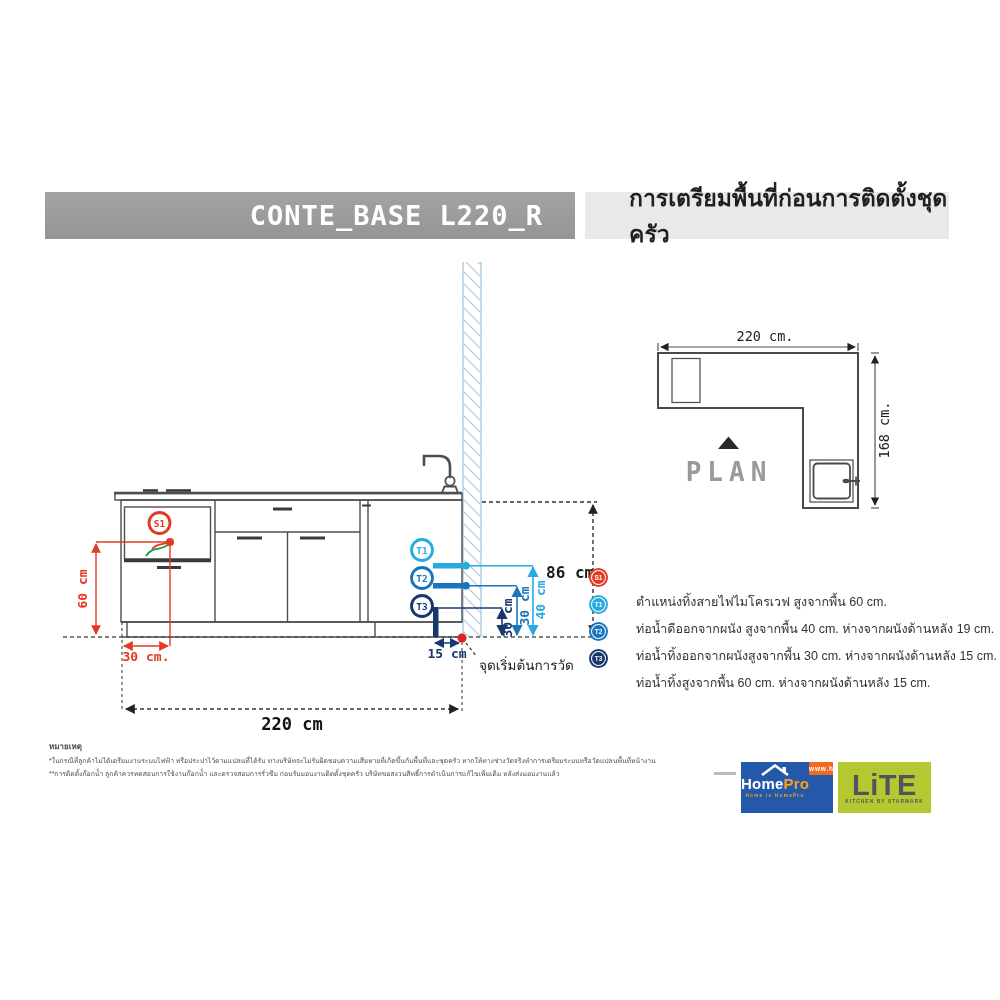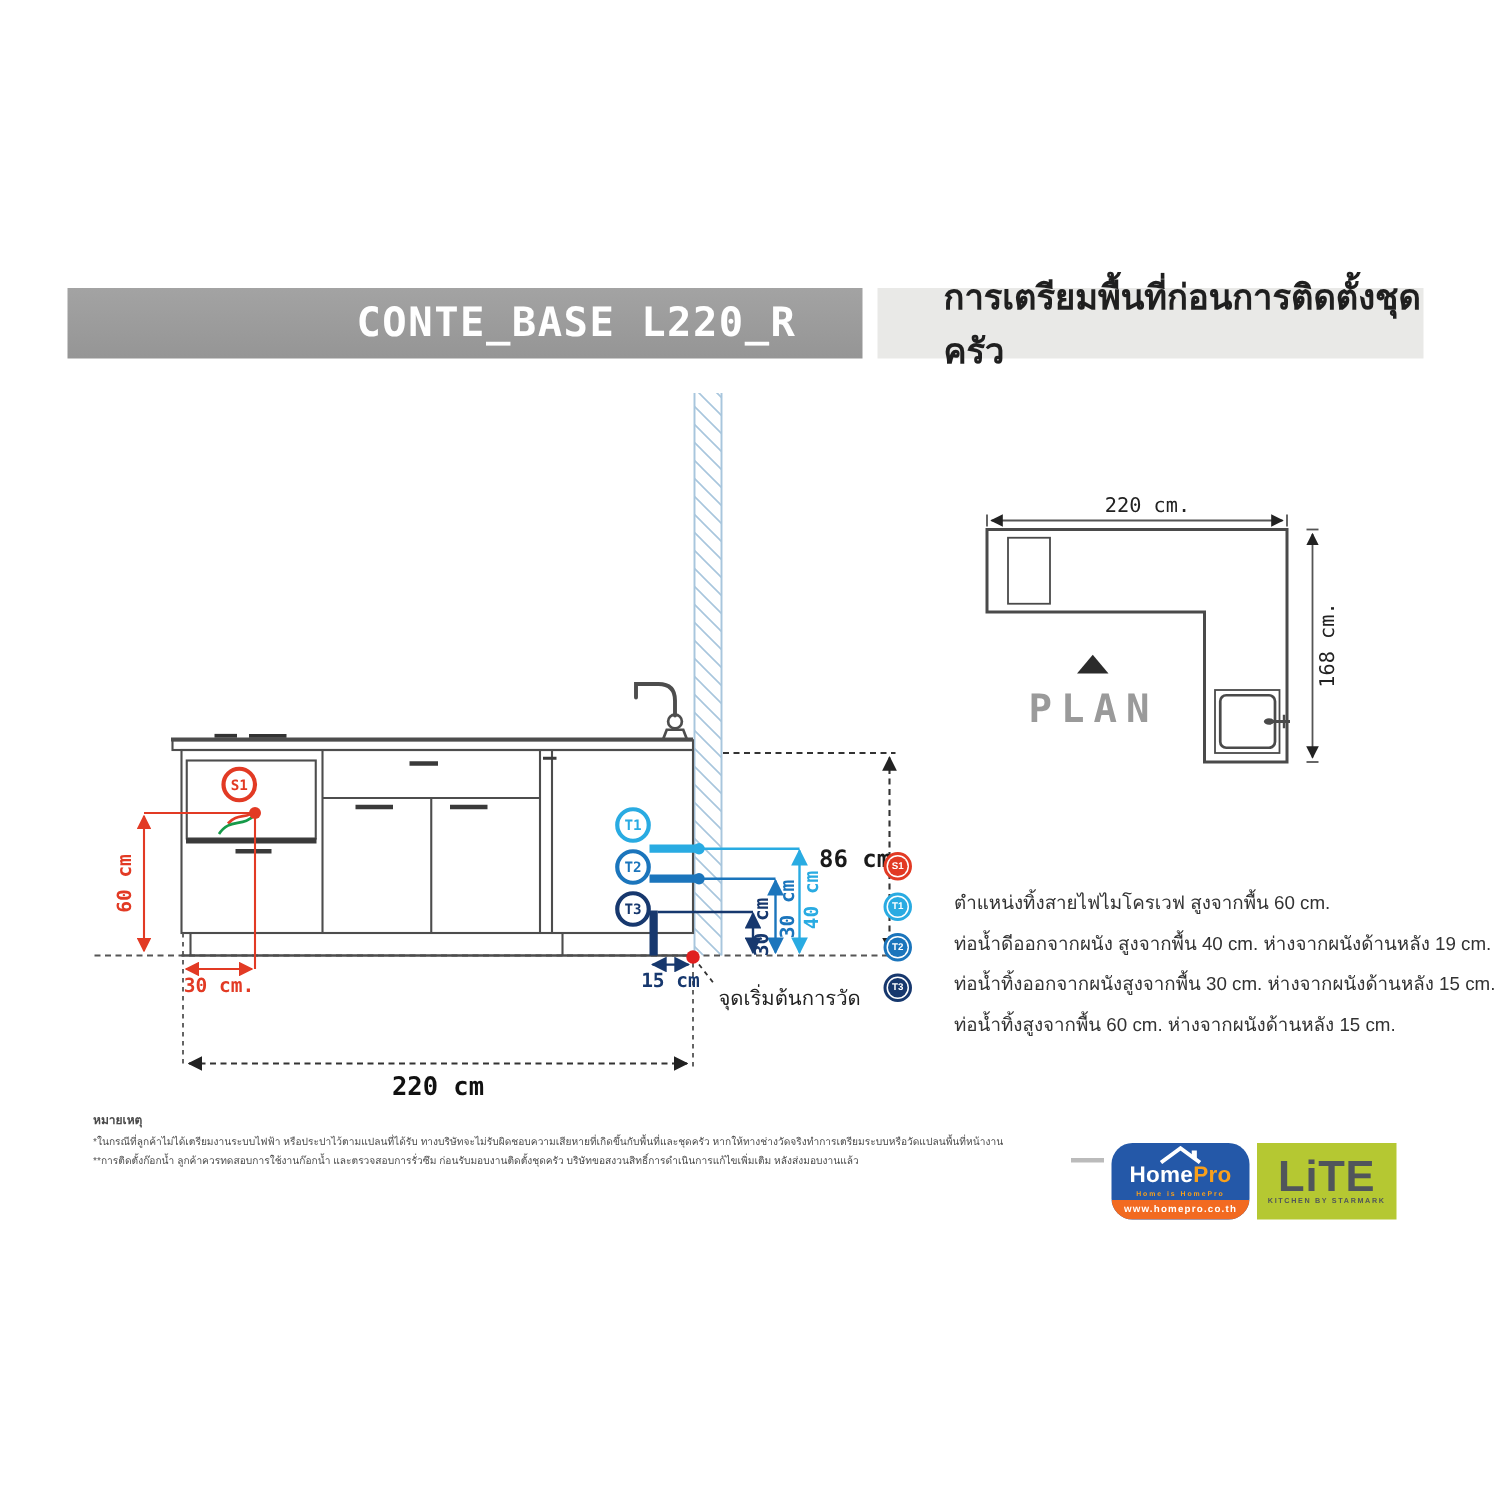--- a/index.html
+++ b/index.html
@@ -1,21 +1,21 @@
 <!DOCTYPE html>
 <html><head>
 <meta charset="utf-8">
 <style>
   html,body{margin:0;padding:0;background:#fff;}
   #page{position:relative;width:1000px;height:1000px;background:#fff;overflow:hidden;
         font-family:"Liberation Sans", sans-serif;}
   
   .hdr-left{position:absolute;left:45px;top:192px;width:530px;height:47px;
     background:linear-gradient(#a3a3a3,#959595);display:flex;align-items:center;justify-content:flex-end;
-    padding-right:44px;box-sizing:border-box;}
+    padding-right:32px;box-sizing:border-box;}
   .hdr-left span{font-family:"DejaVu Sans Mono", monospace;font-weight:bold;font-size:27px;
     color:#fff;letter-spacing:1px;}
   .hdr-right{position:absolute;left:585px;top:192px;width:364px;height:47px;background:#e9e9e7;
     display:flex;align-items:center;justify-content:center;}
   .hdr-right span{font-size:23px;font-weight:bold;color:#1f1f1f;margin-left:44px;}
   
   #draw{position:absolute;left:0;top:0;}
   text{font-family:"DejaVu Sans Mono", monospace;}
   .th{font-family:"Liberation Sans", sans-serif;}
   
@@ -24,27 +24,27 @@
   .badge{width:19px;height:19px;border-radius:50%;background:#fff;display:flex;align-items:center;
     justify-content:center;box-sizing:border-box;flex:0 0 19px;}
   .badge .in{width:13px;height:13px;border-radius:50%;display:flex;align-items:center;justify-content:center;
     color:#fff;font-size:6.5px;font-weight:bold;font-family:"Liberation Sans",sans-serif;}
   .b-s1{border:2px solid #e23a24;} .b-s1 .in{background:#e23a24;}
   .b-t1{border:2px solid #29abe2;} .b-t1 .in{background:#29abe2;}
   .b-t2{border:2px solid #1b75bc;} .b-t2 .in{background:#1b75bc;}
   .b-t3{border:2px solid #17386e;} .b-t3 .in{background:#17386e;}
   .lg-text{margin-left:28px;font-size:12.5px;color:#333;white-space:nowrap;margin-top:48px;}
   
-  .notes{position:absolute;left:62px;top:740px;color:#4a4a4a;}
+  .notes{position:absolute;left:49px;top:740px;color:#4a4a4a;}
   .notes .nh{font-size:8px;font-weight:bold;}
   .notes .nl{font-size:6.8px;white-space:nowrap;margin-top:2px;}
   
   .divdash{position:absolute;left:714px;top:772px;width:22px;height:2.5px;background:#bbb;}
-  .homepro{position:absolute;left:741px;top:762px;width:92px;height:51px;border-radius:14px;
-    overflow:hidden;background:#2458a8;display:flex;flex-direction:column;}
+  .homepro{position:absolute;left:741px;top:762px;width:92px;height:51px;border-radius:0;
+    overflow:hidden;background:#2458a8;display:flex;flex-direction:row;}
   .hp-top{flex:1;display:flex;flex-direction:column;align-items:center;justify-content:flex-start;padding-top:2px;}
   .hp-name{font-weight:bold;font-size:15px;line-height:15px;letter-spacing:.2px;}
   .hp-name .w{color:#fff;} .hp-name .o{color:#f9a01b;}
   .hp-tag{font-size:4.6px;font-weight:bold;color:#f9a01b;letter-spacing:1.3px;margin-top:1.5px;}
   .hp-url{height:13px;background:#f26a21;color:#fff;font-size:6.5px;font-weight:bold;
     display:flex;align-items:center;justify-content:center;letter-spacing:.8px;}
   .lite{position:absolute;left:838px;top:762px;width:93px;height:51px;background:#b5c832;
     display:flex;flex-direction:column;align-items:center;justify-content:center;}
   .lite-name{font-weight:bold;font-size:29px;line-height:28px;color:#50555b;letter-spacing:.5px;}
   .lite-tag{font-size:4.8px;font-weight:bold;color:#50555b;letter-spacing:1.1px;margin-top:0px;}

